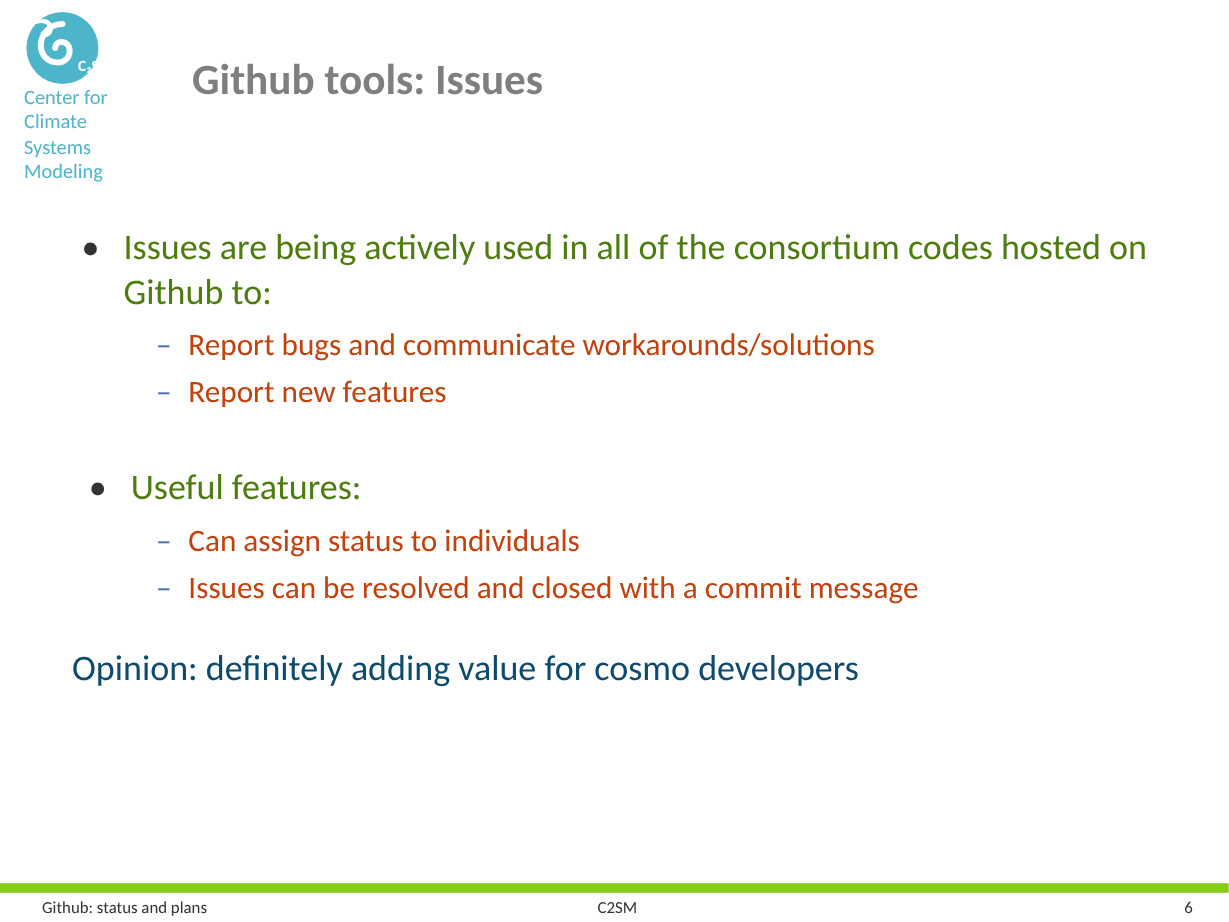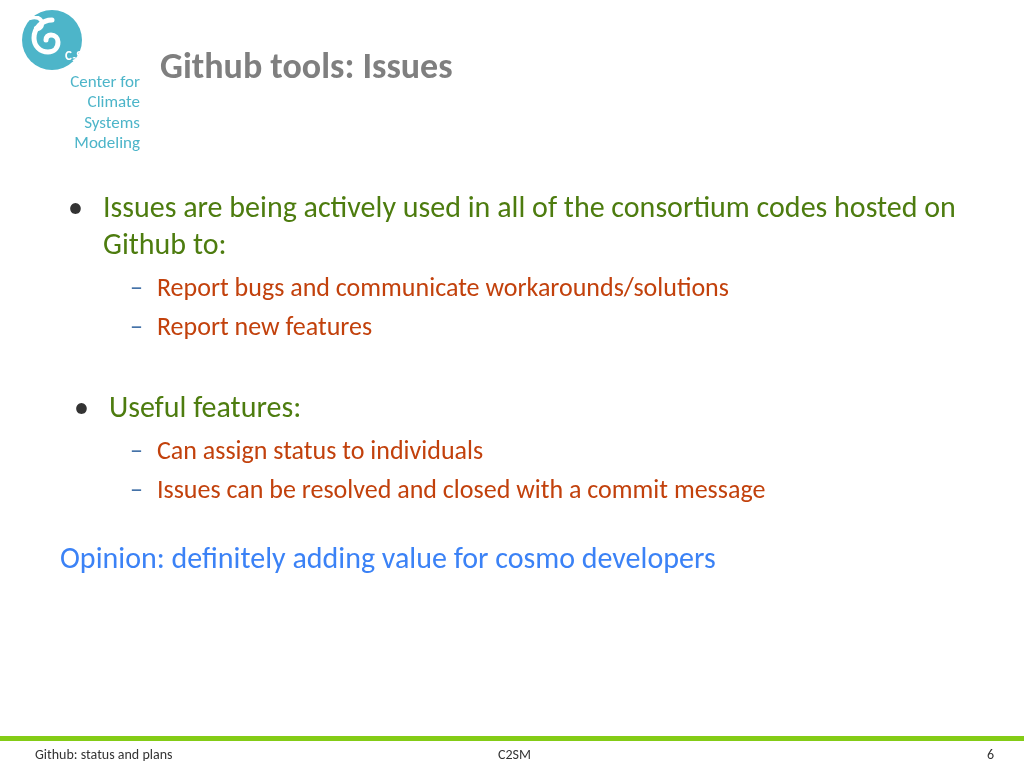--- a/index.html
+++ b/index.html
@@ -12,21 +12,20 @@
       overflow: hidden;
     }
     .header {
       display: flex;
       align-items: flex-start;
       padding: 10px 0 0 10px;
     }
     .logo {
       width: 130px;
       flex-shrink: 0;
-      text-align: right;
     }
     .logo-icon {
       width: 78px;
       height: 60px;
       position: relative;
     }
     .logo-circle {
       width: 60px;
       height: 60px;
       background: #4db5c9;
@@ -99,31 +98,31 @@
     .bullet-l2 .text {
       font-size: 26px;
       color: #c2410c;
       line-height: 1.3;
     }
     .spacer {
       height: 38px;
     }
     .opinion {
       font-size: 30px;
-      color: #3b82f6;
+      color: #0c4a6e;
       margin-top: 32px;
       margin-left: 0;
     }
     .footer {
       position: absolute;
       bottom: 0;
       left: 0;
       right: 0;
       height: 32px;
-      border-top: 5px solid #84cc16;
+      border-top: 8px solid #84cc16;
       display: flex;
       align-items: center;
       justify-content: space-between;
       padding: 0 30px 0 35px;
       font-size: 14px;
       color: #333333;
     }
     .footer-left { flex: 1; text-align: left; }
     .footer-center { flex: 1; text-align: center; }
     .footer-right { flex: 1; text-align: right; }

